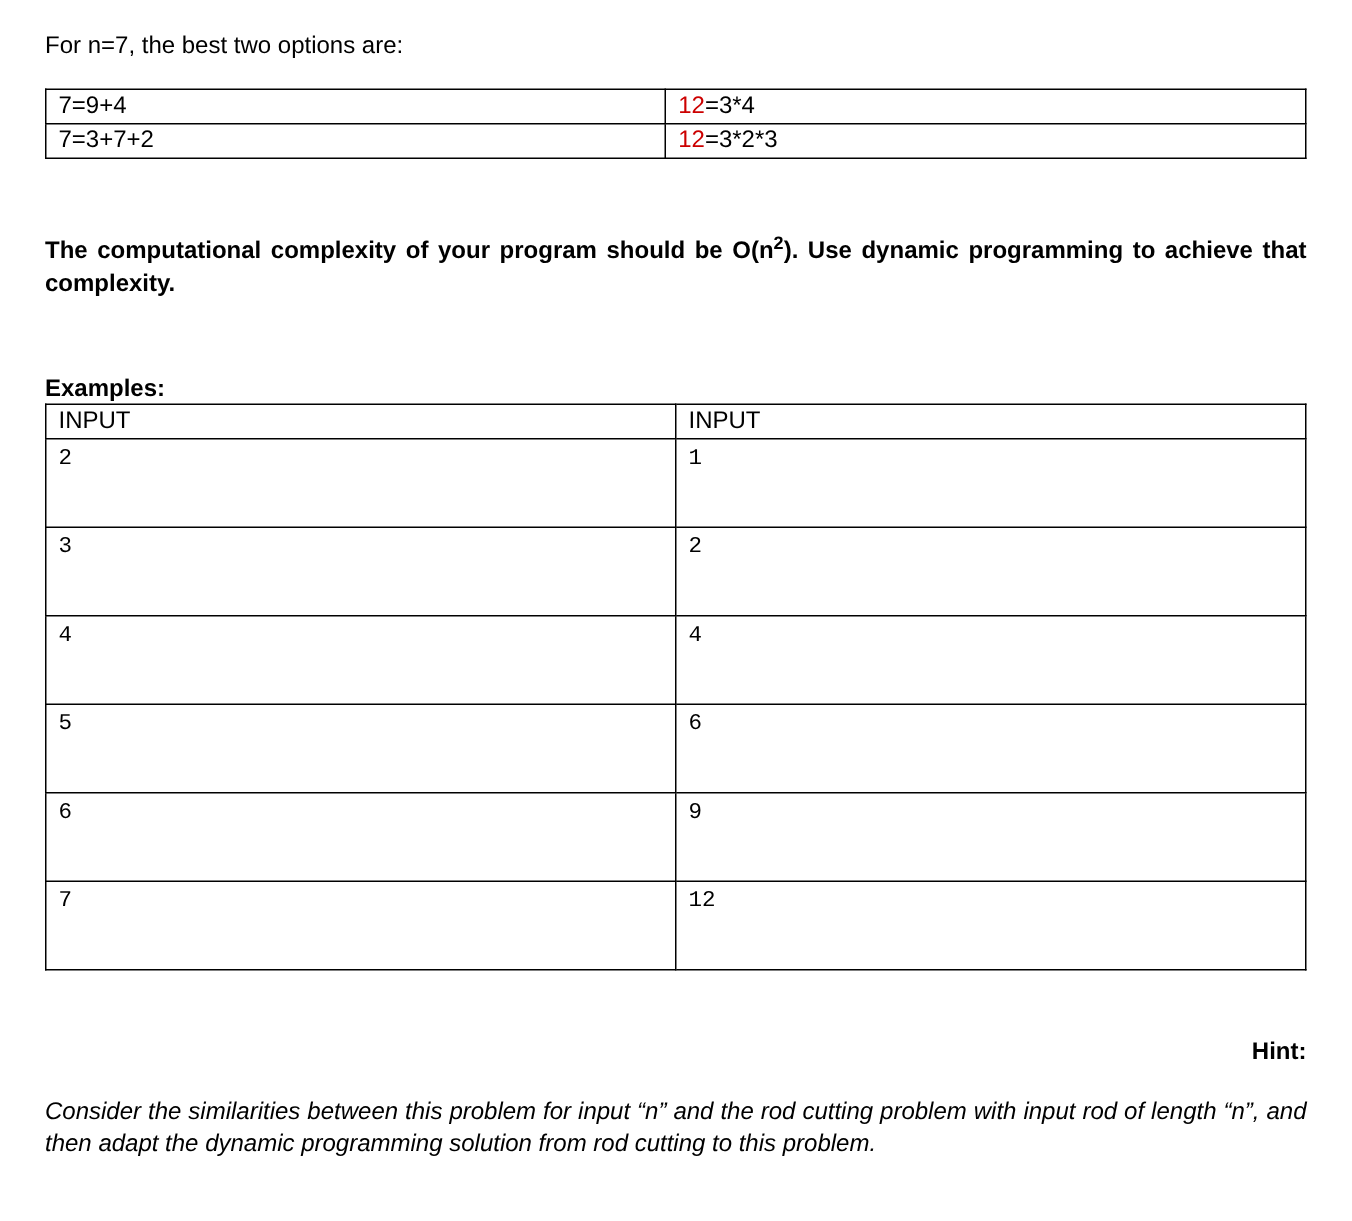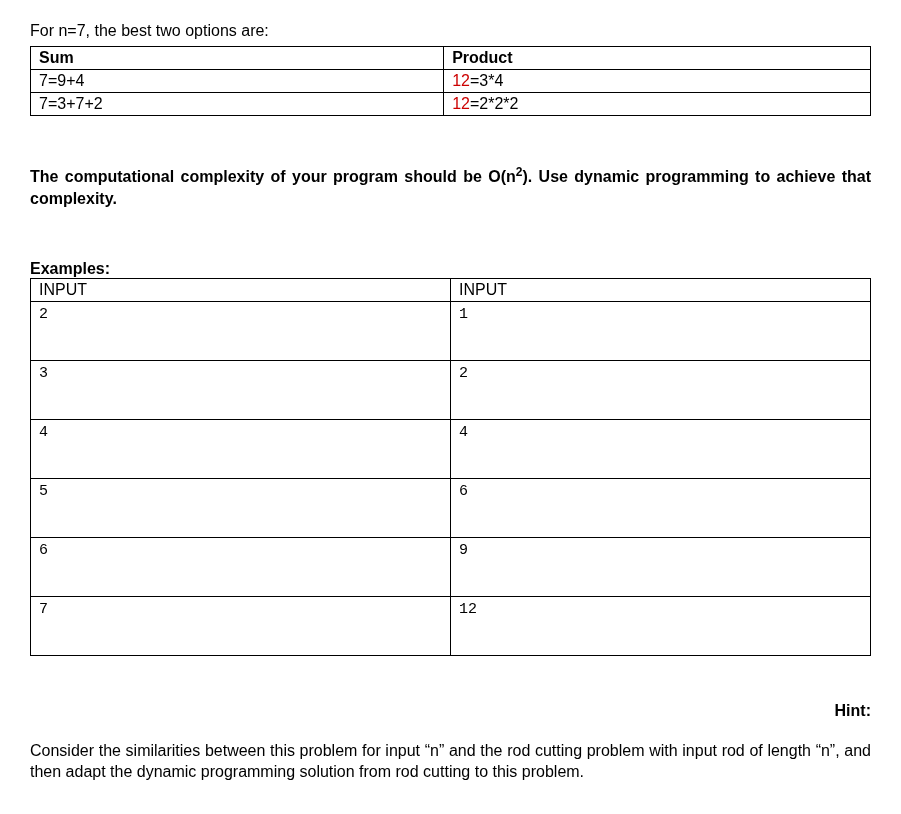--- a/index.html
+++ b/index.html
@@ -6,21 +6,21 @@
       font-family: Arial, sans-serif;
       font-size: 16px;
       color: #000;
       background: #fff;
       margin: 0;
       padding: 22px 30px;
       width: 901px;
       box-sizing: border-box;
     }
     .intro-line {
-      margin-bottom: 6px;
+      margin-bottom: 19px;
     }
     table {
       border-collapse: collapse;
       width: 100%;
       margin-bottom: 30px;
     }
     table.options-table td {
       border: 1px solid #000;
       padding: 2px 8px;
       vertical-align: top;
@@ -65,40 +65,37 @@
       font-size: 15px;
     }
     .hint-hdr {
       font-weight: bold;
       margin: 46px 0 20px 0;
       text-align: right;
     }
     .hint-body {
       text-align: justify;
       line-height: 1.35;
+      font-style: italic;
     }
   </style>
 </head>
 <body>
 
 <div class="intro-line">For n=7, the best two options are:</div>
 
 <table class="options-table">
   <tbody>
-      <tr>
-    <td class="hdr">Sum</td>
-    <td class="hdr">Product</td>
-  </tr>
   <tr>
     <td>7=9+4</td>
     <td><span class="red">12</span><span>=3*4</span></td>
   </tr>
   <tr>
     <td>7=3+7+2</td>
-    <td><span class="red">12</span><span>=2*2*2</span></td>
+    <td><span class="red">12</span><span>=3*2*3</span></td>
   </tr>
 </tbody>
   </table>
 
 <div class="complexity">
   <span>The computational complexity of your program should be O(n</span><span class="sup">2</span><span>). Use dynamic programming to achieve that complexity.</span>
 </div>
 
 <div class="examples-hdr">Examples:</div>
 

